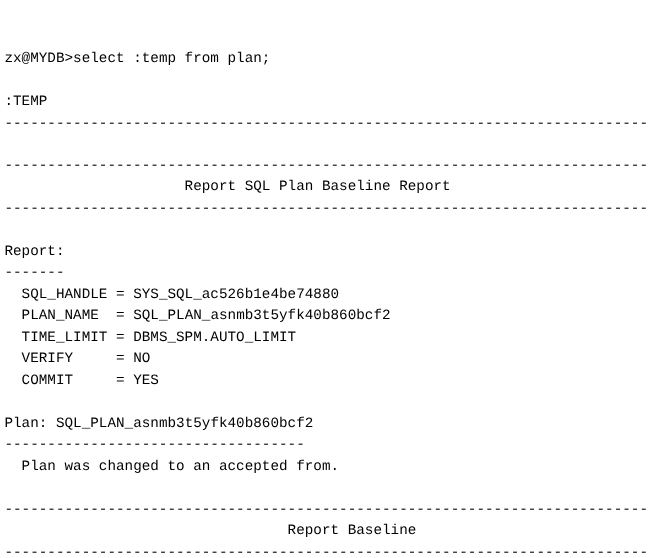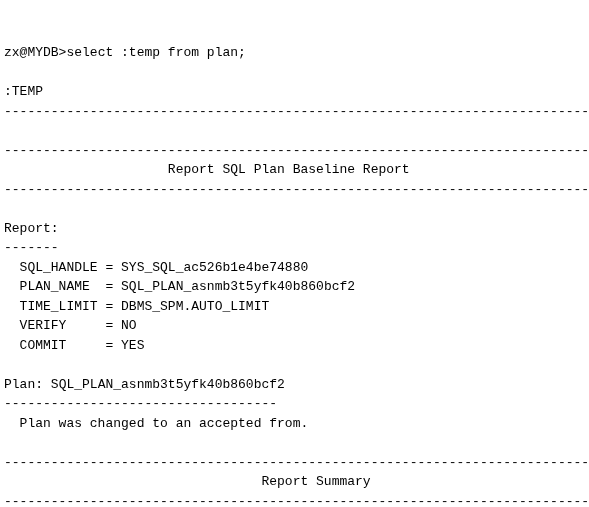--- a/index.html
+++ b/index.html
@@ -40,18 +40,18 @@
   <span>PLAN_NAME</span>  = <span>SQL_PLAN_asnmb3t5yfk40b860bcf2</span>
   <span>TIME_LIMIT</span> = <span>DBMS_SPM.AUTO_LIMIT</span>
   <span>VERIFY</span>     = <span>NO</span>
   <span>COMMIT</span>     = <span>YES</span>
 
 <span>Plan:</span> <span>SQL_PLAN_asnmb3t5yfk40b860bcf2</span>
 <span>-----------------------------------</span>
   <span>Plan was changed to an accepted from.</span>
 
 <span class="dash-line">---------------------------------------------------------------------------</span>
-                                 <span>Report Summary</span>
+                                 <span>Report Baseline</span>
 <span class="dash-line">---------------------------------------------------------------------------</span>
  
  
 
 
 
 </body></html>

